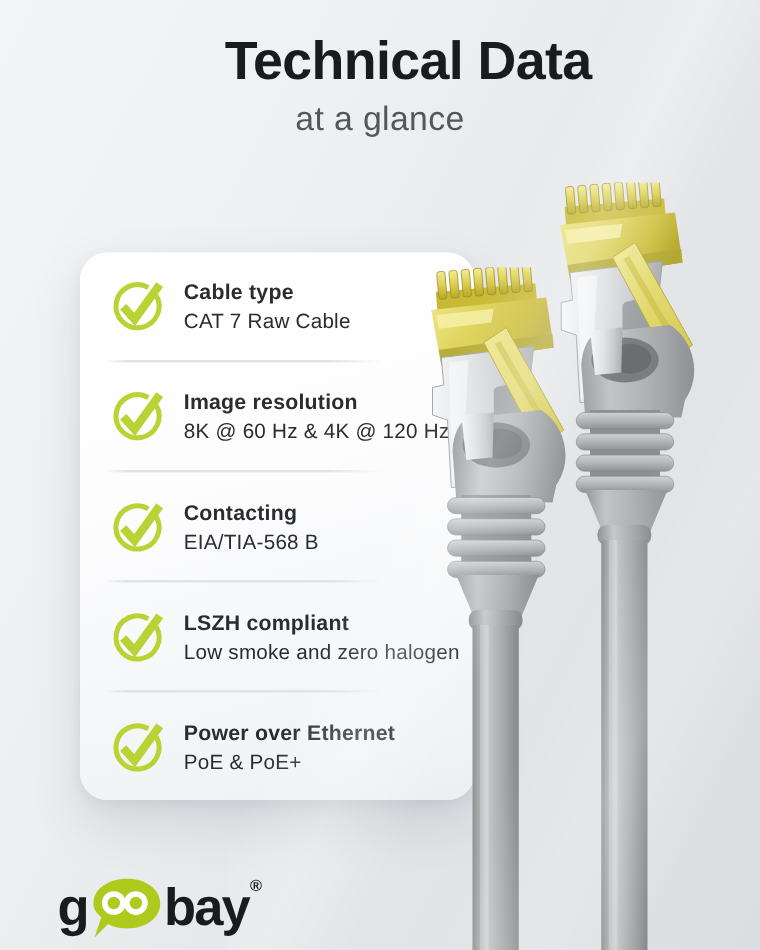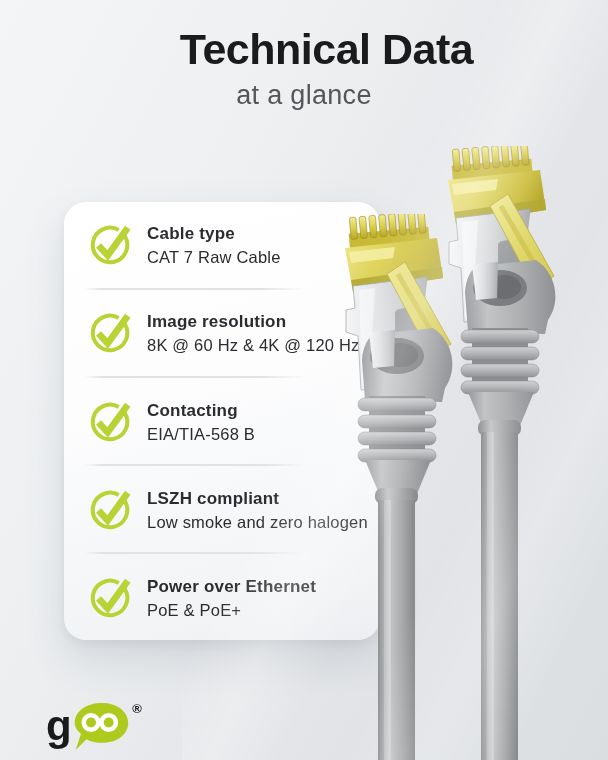--- a/index.html
+++ b/index.html
@@ -245,16 +245,17 @@
 
   <div class="streaks"></div>
 
   <div class="logo">
     <span class="logo-g">g</span>
     <svg class="bubble" viewBox="0 0 64 56" aria-label="oo">
       <path d="M33,2 C49,2 62,11 62,24 C62,37 49,46 33,46 C27,46 21,45 16,42 L4,54 L10,36 C5,32 3,28 3,24 C3,11 16,2 33,2 Z" fill="currentColor"></path>
       <circle cx="21" cy="23.5" r="8" fill="none" stroke="#ffffff" stroke-width="5"></circle>
       <circle cx="40.5" cy="23.5" r="8" fill="none" stroke="#ffffff" stroke-width="5"></circle>
     </svg>
+    <span class="logo-bay">bay</span>
     <span class="reg">®</span>
   </div>
 
 </div>
 
 </body></html>

